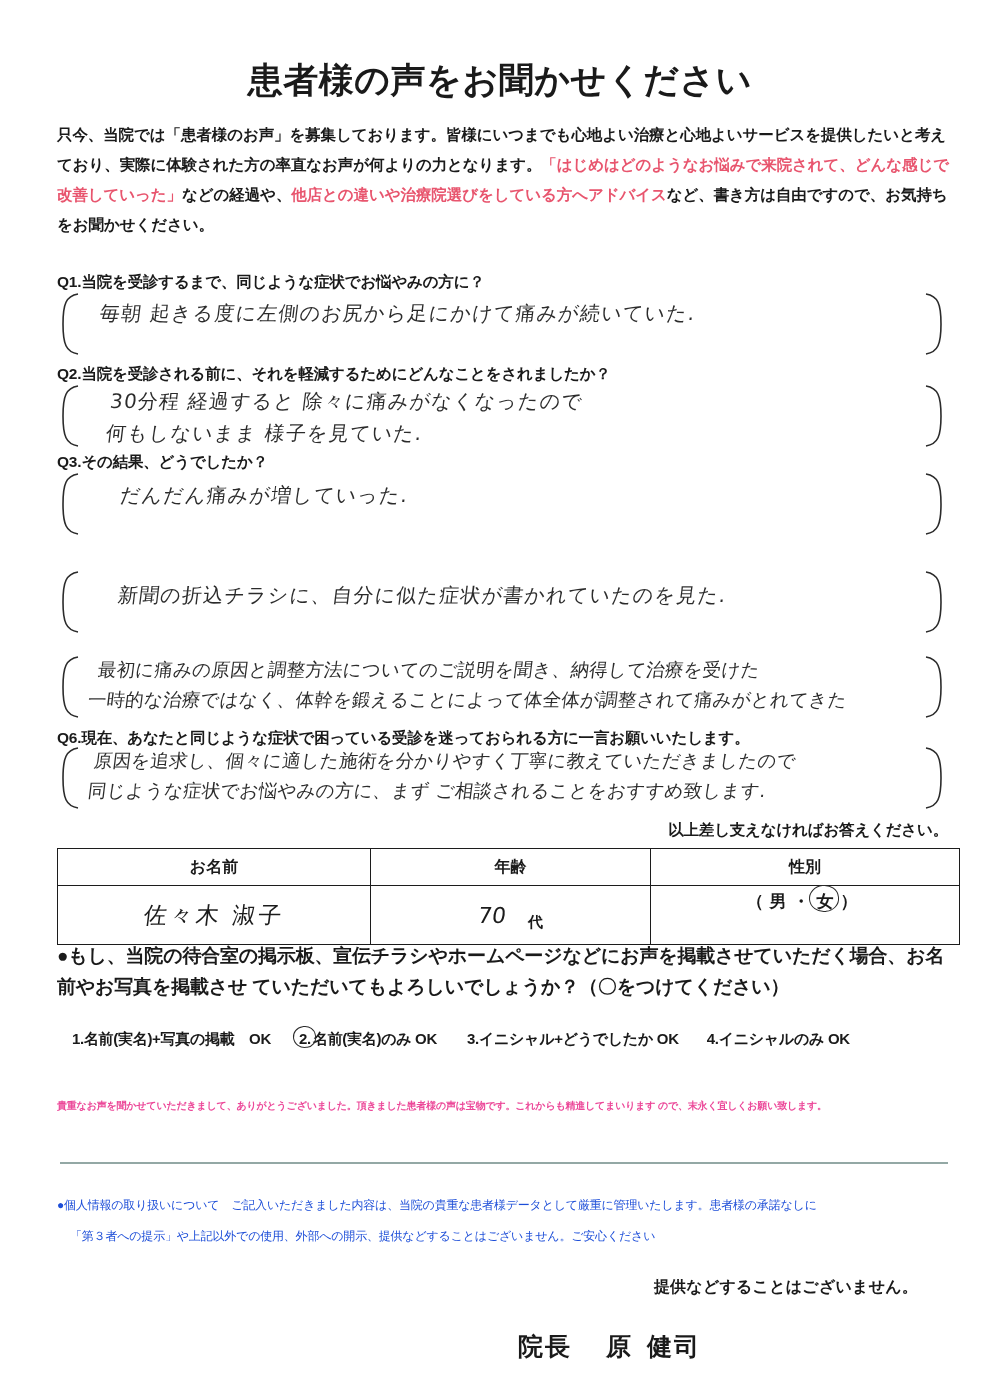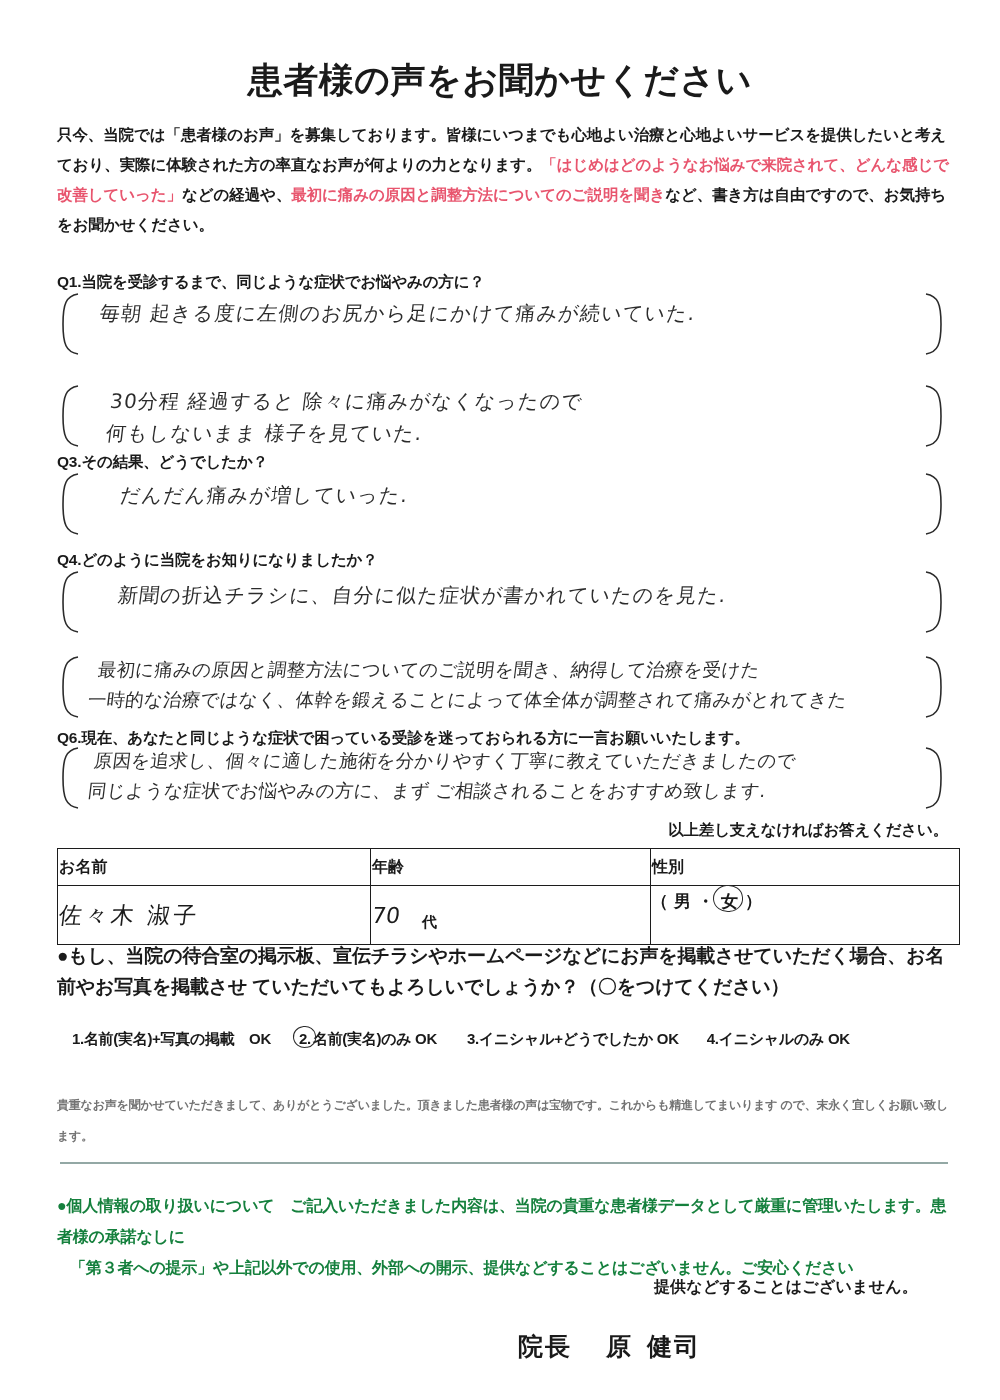--- a/index.html
+++ b/index.html
@@ -105,21 +105,21 @@
   .info-table {
     position: absolute;
     left: 57px;
     top: 848px;
     width: 893px;
     border-collapse: collapse;
     table-layout: fixed;
   }
   .info-table td {
     border: 1.5px solid #1c1c1c;
-    text-align: left;
+    text-align: center;
     vertical-align: middle;
     font-size: 16px;
     font-weight: bold;
     color: #1a1a1a;
   }
   .info-table tr.head td { height: 34px; }
   .info-table tr.body td { height: 56px; position: relative; }
   .col-name { width: 310px; }
   .col-age  { width: 277px; }
   .col-sex  { width: 306px; }
@@ -220,46 +220,46 @@
     border-radius: 50% 50% 46% 54%;
     transform: rotate(-8deg);
   }
 
   
   .thanks {
     position: absolute;
     left: 57px;
     top: 1090px;
     width: 895px;
-    font-size: 12px;
+    font-size: 10px;
     line-height: 31px;
     font-weight: bold;
     letter-spacing: -0.2px;
-    color: #737373;
+    color: #ec4899;
   }
 
   .divider {
     position: absolute;
     left: 60px;
     top: 1162px;
     width: 888px;
     height: 2px;
     background: #93a8a5;
   }
 
   .privacy {
     position: absolute;
     left: 57px;
     top: 1190px;
     width: 895px;
-    font-size: 16px;
+    font-size: 12px;
     line-height: 31px;
-    font-weight: bold;
+    font-weight: normal;
     letter-spacing: -0.2px;
-    color: #15803d;
+    color: #1d4ed8;
   }
   .privacy .indent { display: inline-block; padding-left: 13px; }
 
   .closing {
     position: absolute;
     left: 0;
     top: 1277px;
     width: 1000px;
     padding-right: 82px;
     box-sizing: border-box;
@@ -285,37 +285,38 @@
   .signature .sig-gap { display: inline-block; width: 34px; }
   .signature .name-gap { display: inline-block; width: 14px; }
 </style>
 </head>
 <body>
 
 <div class="page">
 
   <div class="title">患者様の声をお聞かせください</div>
 
-  <div class="intro"><span>只今、当院では「患者様のお声」を募集しております。皆様にいつまでも心地よい治療と心地よいサービスを提供したいと考えており、実際に体験された方の率直なお声が何よりの力となります。</span><span class="red">「はじめはどのようなお悩みで来院されて、どんな感じで改善していった」</span><span>などの経過や、</span><span class="red">最初に痛みの原因と調整方法についてのご説明を聞き</span><span>など、書き方は自由ですので、お気持ちをお聞かせください。</span></div>
+  <div class="intro"><span>只今、当院では「患者様のお声」を募集しております。皆様にいつまでも心地よい治療と心地よいサービスを提供したいと考えており、実際に体験された方の率直なお声が何よりの力となります。</span><span class="red">「はじめはどのようなお悩みで来院されて、どんな感じで改善していった」</span><span>などの経過や、</span><span class="red">他店との違いや治療院選びをしている方へアドバイス</span><span>など、書き方は自由ですので、お気持ちをお聞かせください。</span></div>
 
   <div class="qlabel" style="top:272px">Q1.当院を受診するまで、同じような症状でお悩やみの方に？</div>
   <div class="answerbox" style="top:292px;height:64px">
     <span class="brk left">
       <svg viewBox="0 0 22 64" preserveAspectRatio="none">
           <path d="M20 2 C8 4, 5 12, 5 32 C5 52, 8 60, 20 62" fill="none" stroke="currentColor" stroke-width="1.6"></path>
         </svg>
     </span>
     <span class="brk right">
       <svg viewBox="0 0 22 64" preserveAspectRatio="none">
           <path d="M2 2 C14 4, 17 12, 17 32 C17 52, 14 60, 2 62" fill="none" stroke="currentColor" stroke-width="1.6"></path>
         </svg>
     </span>
     <span class="hand" style="left:42px;top:8px">毎朝 起きる度に左側のお尻から足にかけて痛みが続いていた.</span>
   </div>
 
+  <div class="qlabel" style="top:364px">Q2.当院を受診される前に、それを軽減するためにどんなことをされましたか？</div>
   <div class="answerbox" style="top:384px;height:64px">
     <span class="brk left">
       <svg viewBox="0 0 22 64" preserveAspectRatio="none">
           <path d="M20 2 C8 4, 5 12, 5 32 C5 52, 8 60, 20 62" fill="none" stroke="currentColor" stroke-width="1.6"></path>
         </svg>
     </span>
     <span class="brk right">
       <svg viewBox="0 0 22 64" preserveAspectRatio="none">
           <path d="M2 2 C14 4, 17 12, 17 32 C17 52, 14 60, 2 62" fill="none" stroke="currentColor" stroke-width="1.6"></path>
         </svg>
@@ -332,21 +333,20 @@
         </svg>
     </span>
     <span class="brk right">
       <svg viewBox="0 0 22 64" preserveAspectRatio="none">
           <path d="M2 2 C14 4, 17 12, 17 32 C17 52, 14 60, 2 62" fill="none" stroke="currentColor" stroke-width="1.6"></path>
         </svg>
     </span>
     <span class="hand" style="left:62px;top:10px">だんだん痛みが増していった.</span>
   </div>
 
-  <div class="qlabel" style="top:550px">Q4.どのように当院をお知りになりましたか？</div>
   <div class="answerbox" style="top:570px;height:64px">
     <span class="brk left">
       <svg viewBox="0 0 22 64" preserveAspectRatio="none">
           <path d="M20 2 C8 4, 5 12, 5 32 C5 52, 8 60, 20 62" fill="none" stroke="currentColor" stroke-width="1.6"></path>
         </svg>
     </span>
     <span class="brk right">
       <svg viewBox="0 0 22 64" preserveAspectRatio="none">
           <path d="M2 2 C14 4, 17 12, 17 32 C17 52, 14 60, 2 62" fill="none" stroke="currentColor" stroke-width="1.6"></path>
         </svg>

